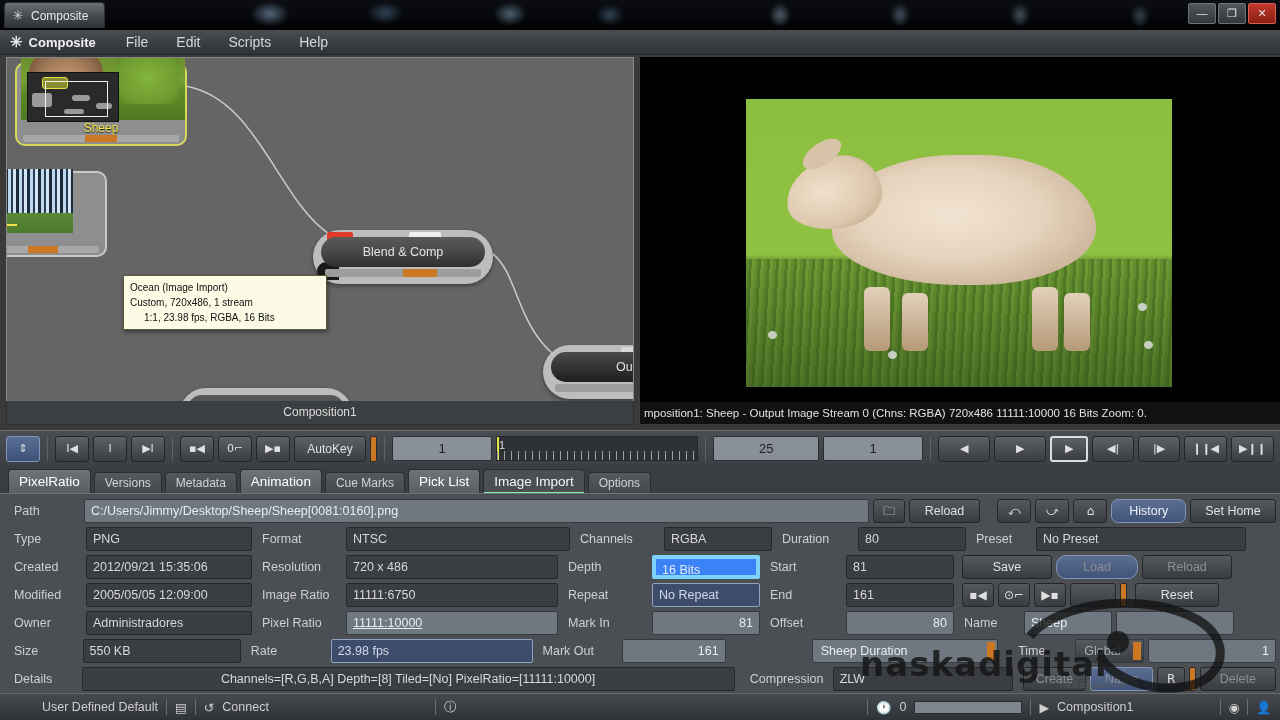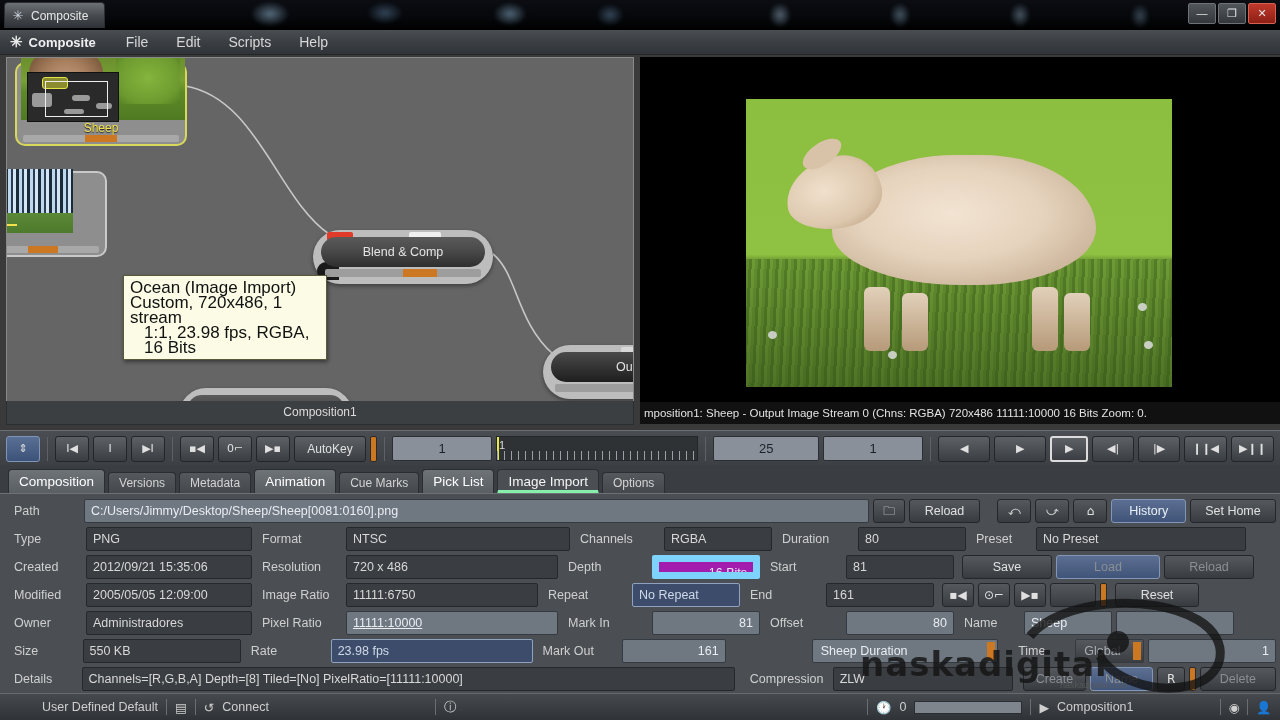--- a/index.html
+++ b/index.html
@@ -183,21 +183,21 @@
   #pill-blend { left: 306px; top: 172px; width: 180px; }
   #pill-out   { left: 536px; top: 287px; width: 180px; }
   #pill-cc    { left: 172px; top: 330px; width: 174px; }
 
   .wire { position: absolute; left: 0; top: 0; width: 628px; height: 368px; pointer-events: none; }
 
   
   .tooltip {
     position: absolute; left: 116px; top: 217px; width: 204px;
     background: #fbfbe6; border: 1px solid #5a5a3a;
-    padding: 4px 6px; color: #111; font-size: 17px; line-height: 15px;
+    padding: 4px 6px; color: #111; font-size: 10px; line-height: 15px;
     box-shadow: 1px 2px 4px rgba(0,0,0,.45);
   }
   .tooltip .ind { padding-left: 14px; }
 
   
   .viewer {
     position: absolute; left: 640px; top: 57px; width: 640px; height: 345px;
     background: #000; overflow: hidden;
   }
   .viewer .image {
@@ -287,38 +287,38 @@
     background: linear-gradient(180deg,#55595d,#44484c);
     border: 1px solid #2a2d31; border-bottom: none;
     color: #d3d3d3; font-size: 12px; line-height: 20px;
   }
   .tab.big { height: 25px; font-size: 13.5px; line-height: 23px; color: #ededed; }
   .tab.sel {
     background: linear-gradient(180deg,#6e7378,#595e63);
     color: #ffffff;
   }
   .tab.active-panel {
-    background: #4b4f53; border-bottom: 4px solid #86efac; color: #f4f4f4;
+    background: #4b4f53; border-bottom: 2px solid #86efac; color: #f4f4f4;
   }
 
   
   .props {
     position: absolute; left: 0; top: 493px; width: 1280px; height: 200px;
     background: #4b4f53; border-top: 1px solid #6e7276;
     padding: 3px 4px 0 8px;
   }
   .prow { display: flex; align-items: center; height: 28px; gap: 4px; }
   .plabel { color: #cfcfcf; font-size: 12.5px; padding-left: 6px; }
   .pfield {
     height: 24px; background: #3a3d41; border: 1px solid #25282b; border-radius: 2px;
     color: #d8d8d8; font-size: 12.5px; line-height: 22px; padding: 0 6px;
     overflow: hidden; white-space: nowrap;
   }
   .pfield.lit { background: #6f7780; color: #e9edf2; border-color: #333a41; }
-  .pfield.blue { background: #a21caf; color: #e7ecf4; border: 7px solid #7dd3fc; text-align: right; }
+  .pfield.blue { background: #3b82f6; color: #e7ecf4; border: 4px solid #7dd3fc; }
   .pfield.deepblue { background: #3e4c6b; color: #cfd9e8; border: 1px solid #8fa3c0; }
   .pfield.num { text-align: right; }
   .pbtn {
     height: 24px; padding: 0 10px; border-radius: 3px;
     background: linear-gradient(180deg,#55595e 0%, #474b50 50%, #383c40 100%);
     border: 1px solid #23262a; color: #e0e0e0; font-size: 12.5px;
     line-height: 22px; text-align: center;
     display: flex; align-items: center; justify-content: center;
   }
   .pbtn.sel { background: linear-gradient(180deg,#5c6f92,#3f5478); border-color: #8296b7; color:#e9eff8; }
@@ -494,42 +494,42 @@
     <div class="tbtn" style="min-width:52px;">◀</div>
     <div class="tbtn" style="min-width:52px;">▶</div>
     <div class="tbtn" style="min-width:38px;border:2px solid #dcdcdc;">▶</div>
     <div class="tbtn" style="min-width:42px;">◀|</div>
     <div class="tbtn" style="min-width:42px;">|▶</div>
     <div class="tbtn" style="min-width:40px;">❙❙◀</div>
     <div class="tbtn" style="min-width:40px;">▶❙❙</div>
   </div>
 
   <div class="tabrow">
-    <div class="tab big sel">Composition</div>
+    <div class="tab big sel">PixelRatio</div>
     <div class="tab">Versions</div>
     <div class="tab">Metadata</div>
     <div class="tab big sel">Animation</div>
     <div class="tab">Cue Marks</div>
     <div class="tab big sel">Pick List</div>
     <div class="tab big active-panel">Image Import</div>
     <div class="tab">Options</div>
   </div>
 
   <div class="props">
 
     <div class="prow">
       <div class="plabel" style="width:74px;">Path</div>
       <div class="pfield lit" style="width:808px;">C:/Users/Jimmy/Desktop/Sheep/Sheep[0081:0160].png</div>
       <div class="pbtn icon" style="min-width:32px;">🗀</div>
       <div class="pbtn" style="width:72px;">Reload</div>
       <div style="width:10px;"></div>
       <div class="pbtn icon" style="min-width:34px;">⤺</div>
       <div class="pbtn icon" style="min-width:34px;">⤻</div>
       <div class="pbtn icon" style="min-width:34px;">⌂</div>
-      <div class="pbtn sel" style="width:76px;">History</div>
+      <div class="pbtn sel" style="width:76px;border-radius:7px;">History</div>
       <div class="pbtn" style="width:88px;">Set Home</div>
     </div>
 
     <div class="prow">
       <div class="plabel" style="width:74px;">Type</div>
       <div class="pfield" style="width:166px;">PNG</div>
       <div class="plabel" style="width:86px;">Format</div>
       <div class="pfield" style="width:224px;">NTSC</div>
       <div class="plabel" style="width:86px;">Channels</div>
       <div class="pfield" style="width:108px;">RGBA</div>
@@ -542,29 +542,29 @@
     <div class="prow">
       <div class="plabel" style="width:74px;">Created</div>
       <div class="pfield" style="width:166px;">2012/09/21 15:35:06</div>
       <div class="plabel" style="width:86px;">Resolution</div>
       <div class="pfield" style="width:212px;">720 x 486</div>
       <div class="plabel" style="width:86px;">Depth</div>
       <div class="pfield blue" style="width:108px;">16 Bits</div>
       <div class="plabel" style="width:78px;">Start</div>
       <div class="pfield" style="width:108px;">81</div>
       <div class="pbtn" style="width:90px;margin-left:4px;">Save</div>
-      <div class="pbtn sel dim" style="width:104px;">Load</div>
+      <div class="pbtn sel dim" style="width:82px;border-radius:10px;">Load</div>
       <div class="pbtn dim" style="width:90px;">Reload</div>
     </div>
 
     <div class="prow">
       <div class="plabel" style="width:74px;">Modified</div>
       <div class="pfield" style="width:166px;">2005/05/05 12:09:00</div>
       <div class="plabel" style="width:86px;">Image Ratio</div>
-      <div class="pfield" style="width:192px;">11111:6750</div>
+      <div class="pfield" style="width:212px;">11111:6750</div>
       <div class="plabel" style="width:86px;">Repeat</div>
       <div class="pfield deepblue" style="width:108px;">No Repeat</div>
       <div class="plabel" style="width:78px;">End</div>
       <div class="pfield" style="width:108px;">161</div>
       <div class="pbtn icon" style="min-width:32px;margin-left:4px;">▪◀</div>
       <div class="pbtn icon" style="min-width:32px;">⊙⌐</div>
       <div class="pbtn icon" style="min-width:32px;">▶▪</div>
       <div class="pbtn icon" style="min-width:46px;"></div>
       <div class="orange-tick" style="height:24px;"></div>
       <div class="pbtn" style="width:84px;margin-left:4px;">Reset</div>
@@ -596,21 +596,21 @@
       </div>
       <div class="plabel" style="width:62px;margin-left:10px;">Time</div>
       <div class="toggle dark" style="width:72px;">
         <span>Global</span><i></i>
       </div>
       <div class="pfield lit num" style="width:134px;">1</div>
     </div>
 
     <div class="prow">
       <div class="plabel" style="width:74px;">Details</div>
-      <div class="pfield" style="width:698px;">Channels=[R,G,B,A] Depth=[8] Tiled=[No] PixelRatio=[11111:10000]</div>
+      <div class="pfield" style="width:698px;text-align:center;">Channels=[R,G,B,A] Depth=[8] Tiled=[No] PixelRatio=[11111:10000]</div>
       <div class="plabel" style="width:96px;text-align:center;">Compression</div>
       <div class="pfield" style="width:192px;">ZLW</div>
       <div class="pbtn dim" style="width:66px;margin-left:6px;">Create</div>
       <div class="pbtn sel dim" style="width:66px;">Name</div>
       <div class="pbtn icon" style="min-width:28px;">R</div>
       <div class="orange-tick" style="height:24px;"></div>
       <div class="pbtn dim" style="width:80px;">Delete</div>
     </div>
   </div>
 

